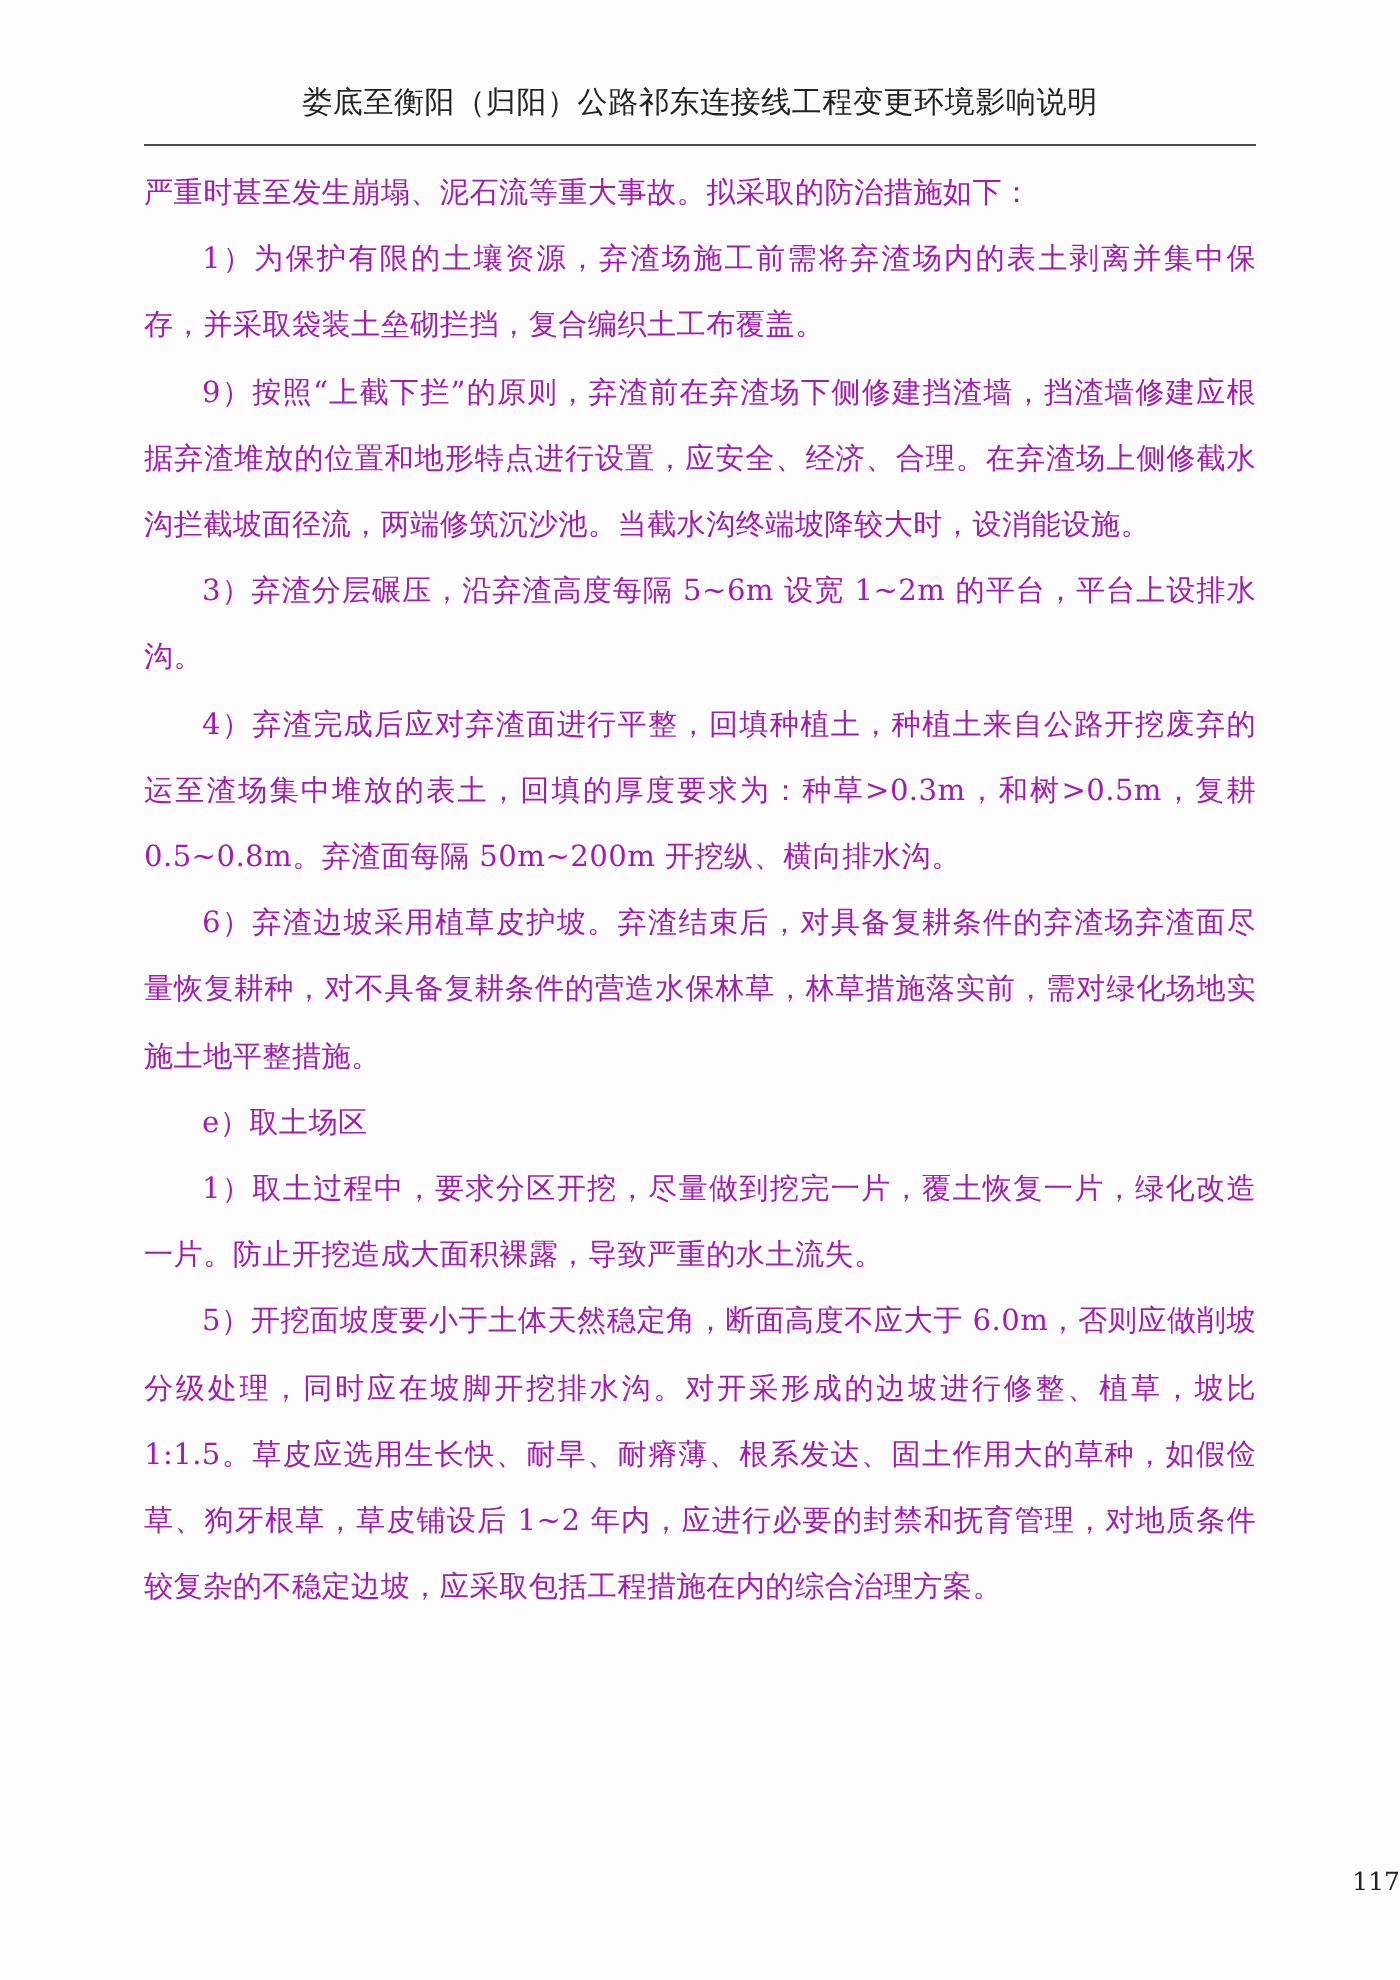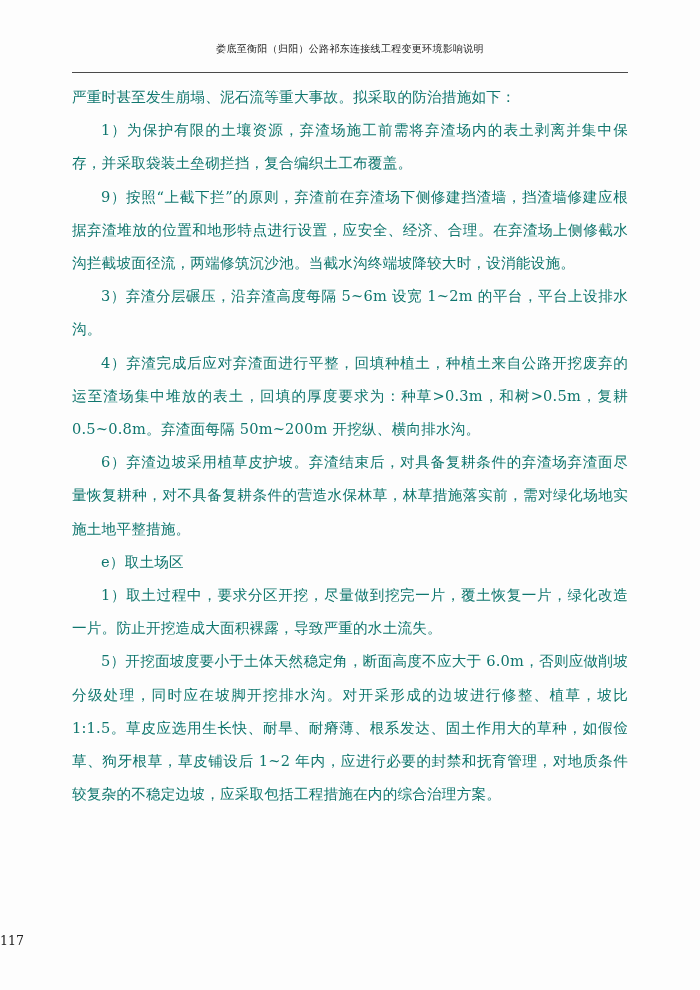--- a/index.html
+++ b/index.html
@@ -23,21 +23,21 @@
     height: 990px;
     background: #fdfdfd;
     box-sizing: border-box;
   }
   .header {
     position: absolute;
     top: 42px;
     left: 0;
     width: 700px;
     text-align: center;
-    font-size: 10px;
+    font-size: 15px;
     letter-spacing: 0.3px;
     color: #222;
     font-family: "DejaVu Sans", "Liberation Sans", sans-serif;
   }
   .rule {
     position: absolute;
     top: 72px;
     left: 72px;
     width: 556px;
     height: 1px;
@@ -49,32 +49,32 @@
     left: 72px;
     width: 556px;
   }
   p.para {
     margin: 0 0 0.0px 0;
     font-size: 14.6px;
     line-height: 33.2px;
     text-align: justify;
     text-justify: inter-ideograph;
     letter-spacing: 0.2px;
-    color: #0f766e;
+    color: #a21caf;
     text-indent: 0;
   }
   p.indent {
     text-indent: 29px;
   }
   .footer {
     position: absolute;
     bottom: 42px;
     left: 0;
     width: 700px;
-    text-align: left;
+    text-align: right;
     font-size: 12.5px;
     color: #222;
     font-family: "DejaVu Serif", "Liberation Serif", serif;
   }
 </style>
 </head>
 <body>
 
 <div class="page">
 

